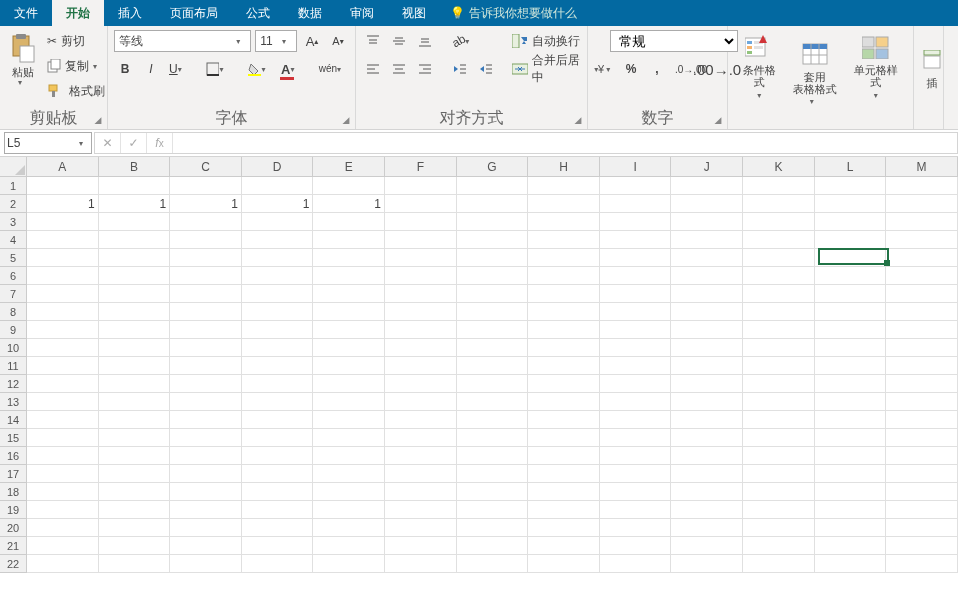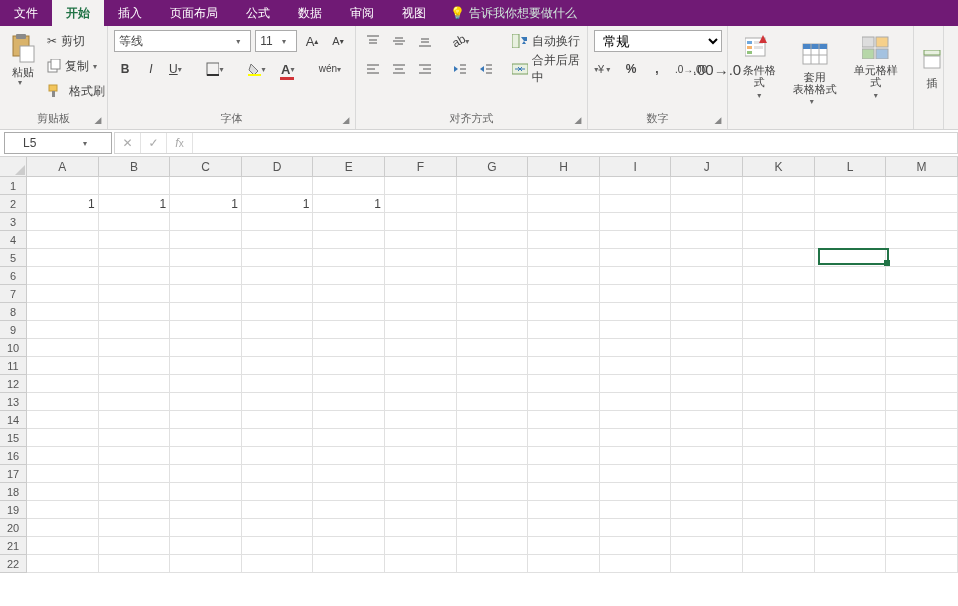--- a/index.html
+++ b/index.html
@@ -1,38 +1,38 @@
 <!DOCTYPE html>
 <html><head>
 <meta charset="utf-8">
 <style>
 *{box-sizing:border-box;margin:0;padding:0;font-family:"Microsoft YaHei","SimSun",sans-serif;}
 body{background:#fff;overflow:hidden;width:958px;height:606px;font-size:12px;color:#444;}
-.tabs{background:#701a75;height:26px;display:flex;align-items:stretch;}
+.tabs{background:#0369a1;height:26px;display:flex;align-items:stretch;}
 .tab{color:#fff;padding:0 14px;display:flex;align-items:center;cursor:pointer;font-size:12px;}
 .tab.active{background:#f3f2f1;color:#217346;font-weight:bold;}
 .tell{display:flex;align-items:center;color:#cfe6da;padding:0 10px;gap:4px;}
 .ribbon{background:#f3f2f1;border-bottom:1px solid #d4d4d4;height:104px;display:flex;}
 .group{border-right:1px solid #d9d9d9;padding:4px 6px 0;display:flex;flex-direction:column;justify-content:space-between;position:relative;}
-.glabel{text-align:center;font-size:11px;color:#666;height:18px;line-height:14px;}
+.glabel{text-align:center;font-size:16px;color:#666;height:18px;line-height:14px;}
 .row{display:flex;align-items:center;gap:4px;}
 .col{display:flex;flex-direction:column;gap:2px;}
 .btn{display:flex;align-items:center;justify-content:center;min-width:22px;height:22px;border:1px solid transparent;cursor:pointer;padding:0 2px;}
 .dd{width:10px;font-size:8px;color:#666;}
 .bigbtn{display:flex;flex-direction:column;align-items:center;cursor:pointer;padding:2px 4px;width:52px;}
 .bigbtn .ic{height:34px;display:flex;align-items:center;justify-content:center;}
 .bigbtn .lbl{font-size:11px;text-align:center;line-height:12px;}
 .sep{width:1px;background:#d9d9d9;margin:2px 2px;}
 .launcher{position:absolute;bottom:2px;right:2px;width:14px;height:14px;font-size:9px;color:#888;display:flex;align-items:center;justify-content:center;cursor:pointer;}
 .fontbox,.sizebox{border:1px solid #ababab;background:#fff;height:22px;display:flex;align-items:center;padding:0 4px;cursor:pointer;}
 .fontbox{width:138px;}
 .sizebox{width:42px;}
-select.nf{border:1px solid #ababab;background:#fff;height:22px;width:128px;padding:0 4px;appearance:auto;}
+select.nf{border:1px solid #ababab;background:#fff;height:22px;width:128px;padding:0 4px;appearance:auto;margin-left:16px;}
 .fbar{height:27px;border-bottom:1px solid #d4d4d4;display:flex;align-items:center;background:#fff;}
-.namebox{width:108px;height:22px;border:1px solid #ababab;margin:0 2px 0 4px;padding:0 18px;display:flex;align-items:center;justify-content:space-between;background:#fff;}
+.namebox{width:88px;height:22px;border:1px solid #ababab;margin:0 2px 0 4px;padding:0 2px;display:flex;align-items:center;justify-content:space-between;background:#fff;}
 .fxwrap{flex:1;display:flex;align-items:center;height:22px;border:1px solid #d4d4d4;border-left:none;}
 .fxbtn{width:26px;height:100%;display:flex;align-items:center;justify-content:center;color:#aaa;border-right:1px solid #e3e3e3;cursor:pointer;}
 .fxin{flex:1;border:none;outline:none;height:100%;padding:0 6px;font-size:12px;}
 .grid{position:relative;overflow:hidden;}
 .corner{position:absolute;left:0;top:0;width:27px;height:20px;background:#f0f0f0;border-right:1px solid #ccc;border-bottom:1px solid #ccc;display:flex;align-items:flex-end;justify-content:flex-end;}
 .corner svg{margin:0 1px 1px 0}
 .colhdrs{position:absolute;left:27px;top:0;right:0;height:20px;display:flex;background:#f0f0f0;border-bottom:1px solid #ccc;}
 .ch{width:72px;border-right:1px solid #ccc;text-align:center;line-height:20px;font-size:12px;color:#555;cursor:pointer;}
 .rowhdrs{position:absolute;left:0;top:20px;width:27px;background:#f0f0f0;border-right:1px solid #ccc;}
 .rh{height:18px;border-bottom:1px solid #ccc;text-align:center;line-height:18px;font-size:11px;color:#555;cursor:pointer;}

